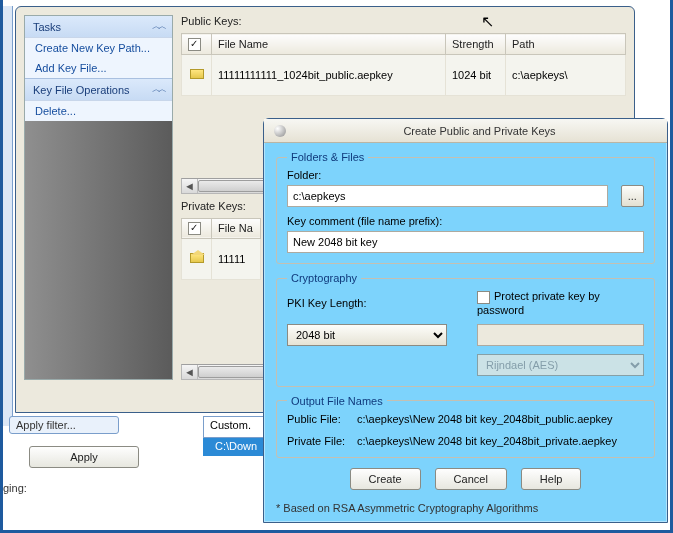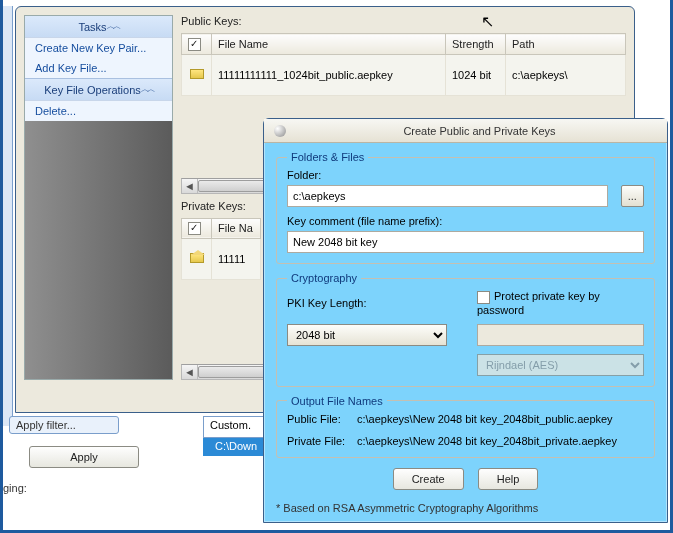--- a/index.html
+++ b/index.html
@@ -12,21 +12,21 @@
   
   .pki-win { position: absolute; left: 12px; top: 6px; width: 620px; height: 407px; background: #ece9dd; border: 1px solid #3a5f8a; border-radius: 6px 6px 0 0; overflow: hidden; }
   .titlebar { height: 24px; background: linear-gradient(#f7f7f3, #e6e2d4); border-bottom: 1px solid #b9b5a4; display: flex; align-items: center; position: relative; }
   .sphere { width: 12px; height: 12px; border-radius: 50%; background: radial-gradient(circle at 30% 30%, #fff, #8b8b8b); margin: 0 6px 0 10px; }
   .titlebar .title { flex: 1; text-align: center; color: #333; }
   .closebtn { width: 28px; height: 18px; margin-right: 4px; background: linear-gradient(#e88, #c22); border: 1px solid #8a1a1a; border-radius: 3px; color: #fff; display: flex; align-items: center; justify-content: center; font-weight: bold; cursor: pointer; }
   .pki-body { display: flex; height: calc(100% - 24px); }
 
   .sidebar { width: 165px; padding: 8px; }
   .sidepanel { border: 1px solid #9aa; background: linear-gradient(to right, #8f8f8f, #5b5b5b); height: 100%; }
-  .tasks-hdr, .tasks-hdr2 { background: linear-gradient(#dbe9fb, #c7dbf4); color: #1a3e7a; padding: 4px 8px; display: flex; justify-content: center; align-items: center; cursor: pointer; }
+  .tasks-hdr, .tasks-hdr2 { background: linear-gradient(#dbe9fb, #c7dbf4); color: #1a3e7a; padding: 4px 8px; display: flex; justify-content: space-between; align-items: center; cursor: pointer; }
   .tasks-hdr2 { border-top: 1px solid #a9c0e0; }
   .tasks-list { background: #eef5fe; border-top: 1px solid #c8d6ea; }
   .tasks-list a { display: block; padding: 4px 10px; color: #154d9e; text-decoration: none; cursor: pointer; }
   .chevrons { font-size: 9px; color: #4a6fa7; letter-spacing: -3px; }
 
   .main { flex: 1; padding: 8px 8px 8px 0; display: flex; flex-direction: column; gap: 6px; }
   .lbl { color: #222; }
   table.list { width: 100%; border: 1px solid #a9a9a9; border-collapse: collapse; background: #fff; }
   table.list th { background: linear-gradient(#fdfdfd, #ece9dd); border: 1px solid #c9c6ba; padding: 3px 6px; text-align: left; font-weight: normal; color: #222; }
   table.list td { border: 1px solid #e5e2d6; padding: 14px 6px; background: #f4f4ee; }
@@ -75,21 +75,21 @@
 
 <div class="pki-win">
   <div class="pki-body">
     <div class="sidebar">
       <div class="sidepanel">
         <div class="tasks-hdr">
           <span>Tasks</span>
           <span class="chevrons">︿︿</span>
         </div>
         <div class="tasks-list">
-          <a>Create New Key Pair...</a>
+          <a>Create New Key Path...</a>
           <a>Add Key File...</a>
         </div>
         <div class="tasks-hdr2">
           <span>Key File Operations</span>
           <span class="chevrons">︿︿</span>
         </div>
         <div class="tasks-list">
           <a>Delete...</a>
         </div>
       </div>
@@ -193,19 +193,20 @@
       <div class="out-grid">
         <div>Public File:</div>
         <div>c:\aepkeys\New 2048 bit key_2048bit_public.aepkey</div>
         <div>Private File:</div>
         <div>c:\aepkeys\New 2048 bit key_2048bit_private.aepkey</div>
       </div>
     </fieldset>
 
     <div class="btnrow">
       <div class="btn">Create</div>
+      <div class="btn">Cancel</div>
       <div class="btn">Help</div>
     </div>
     <div class="foot">* Based on RSA Asymmetric Cryptography Algorithms</div>
   </div>
 </div>
 
 <div class="cursor">↖</div>
 
 </body></html>

